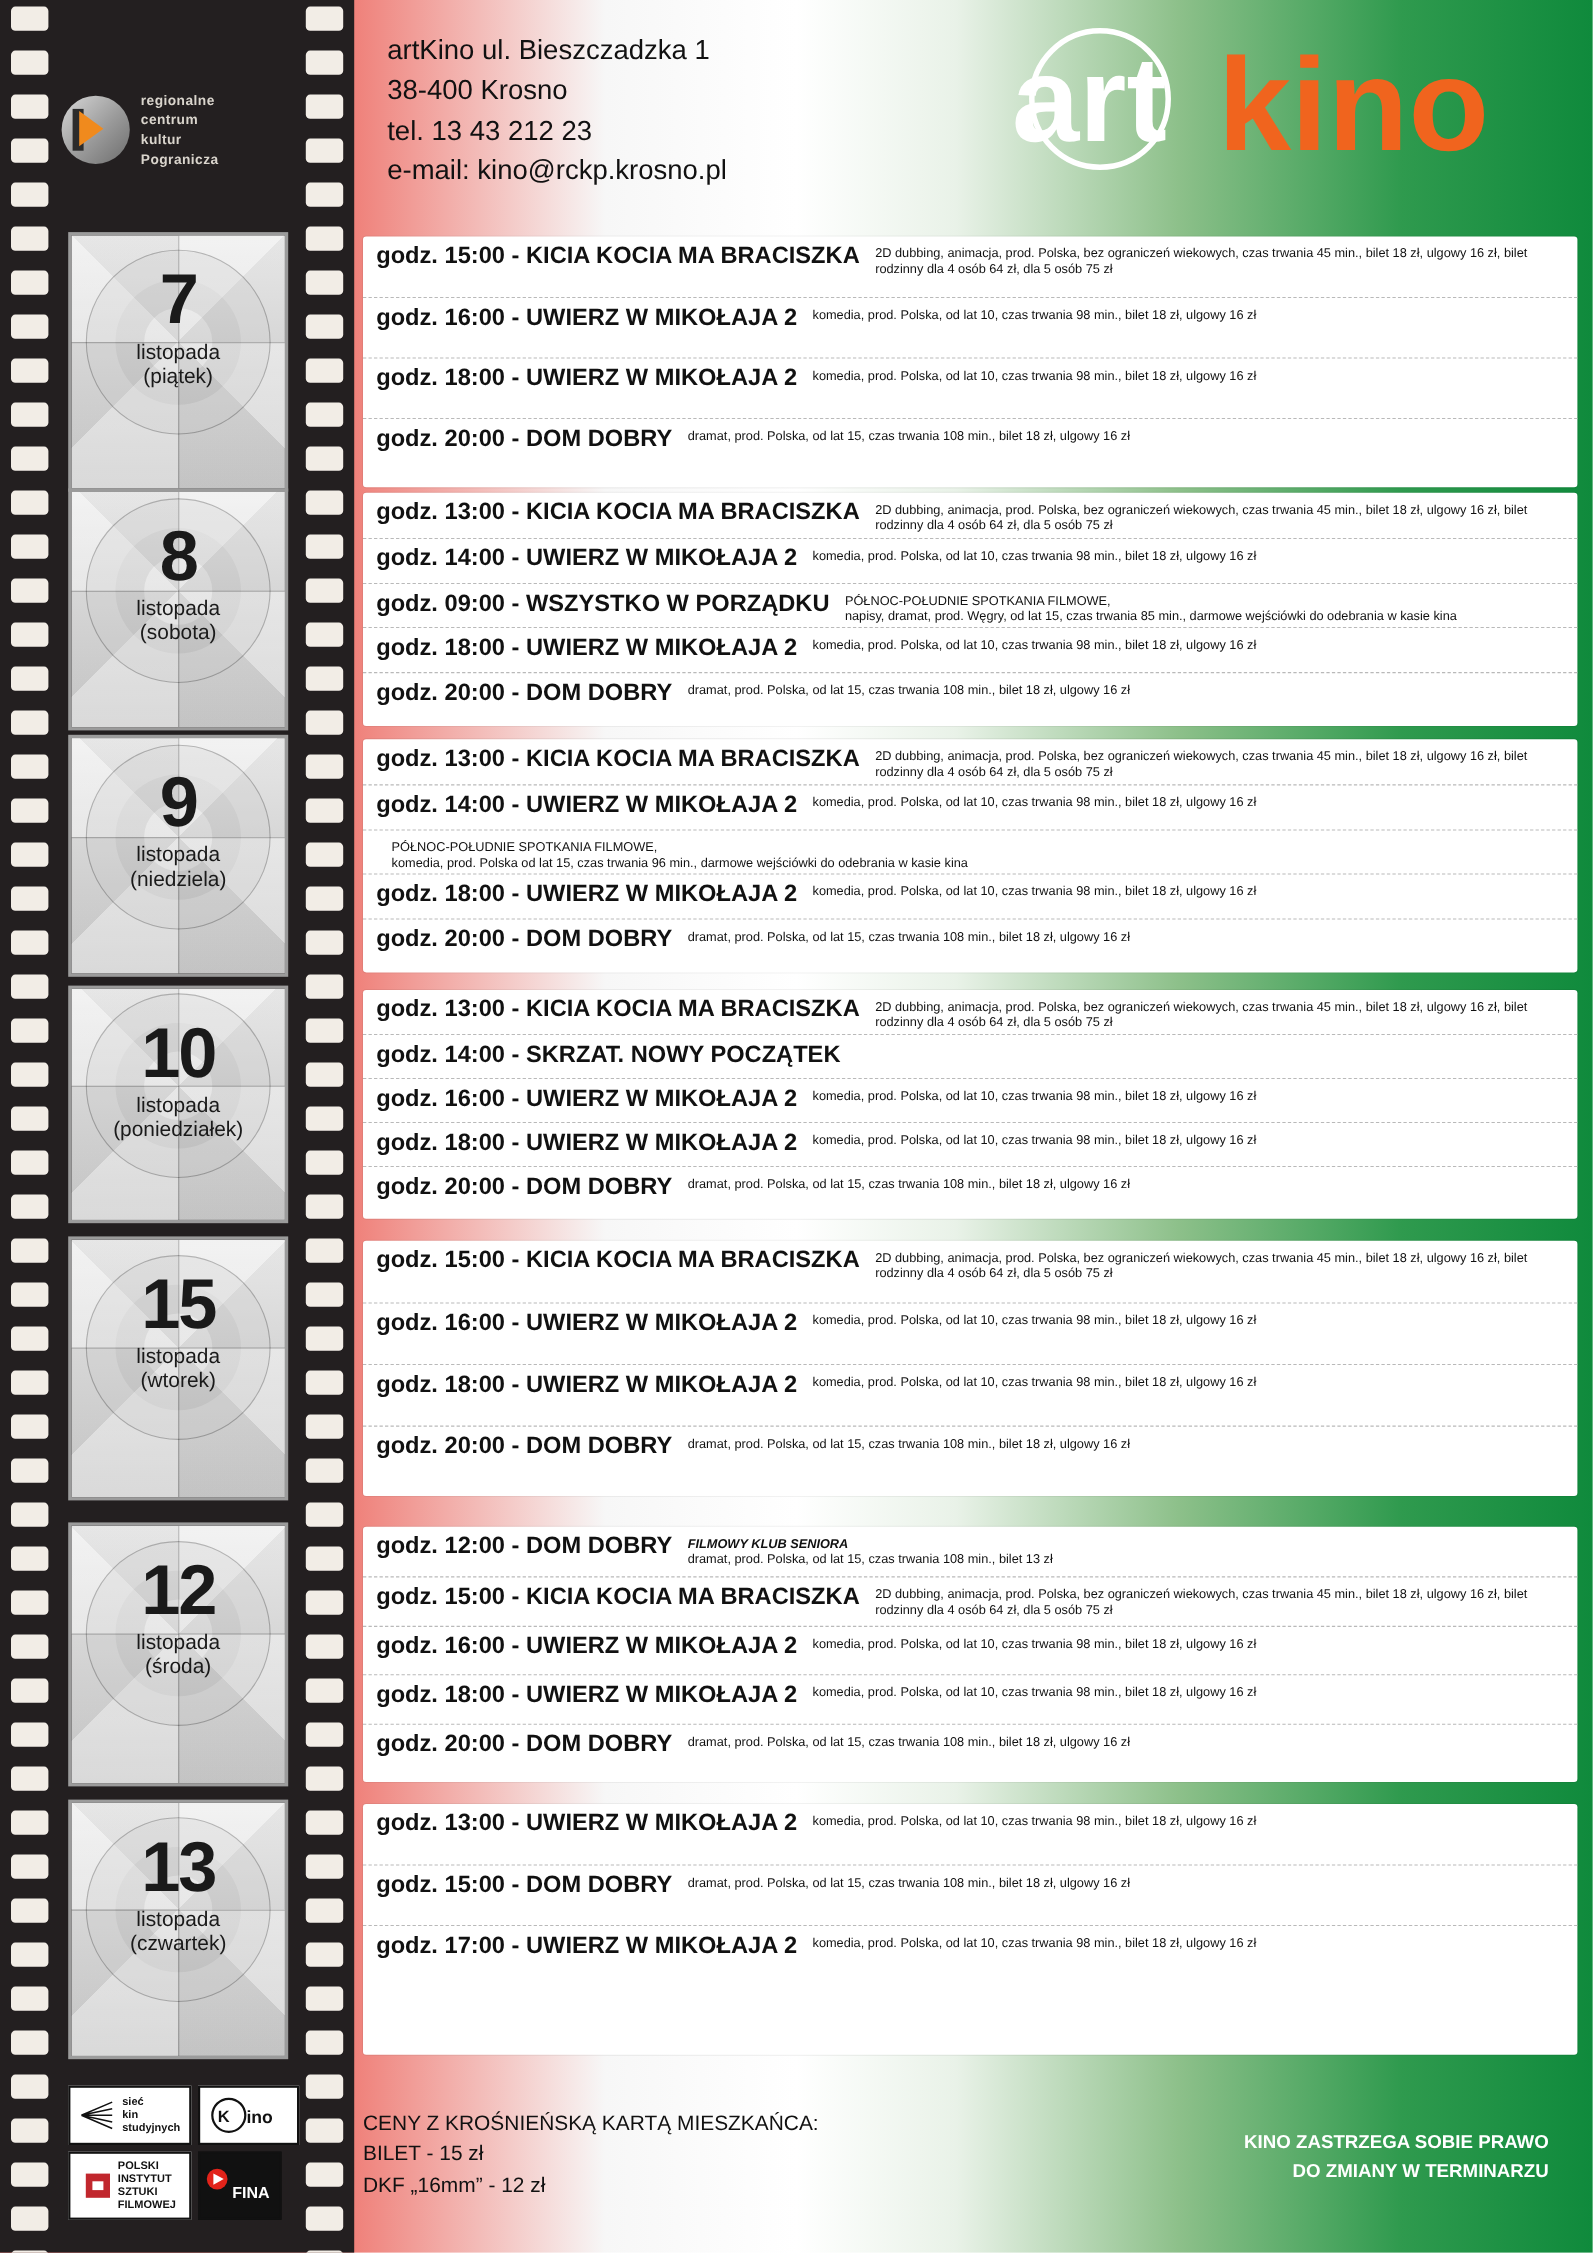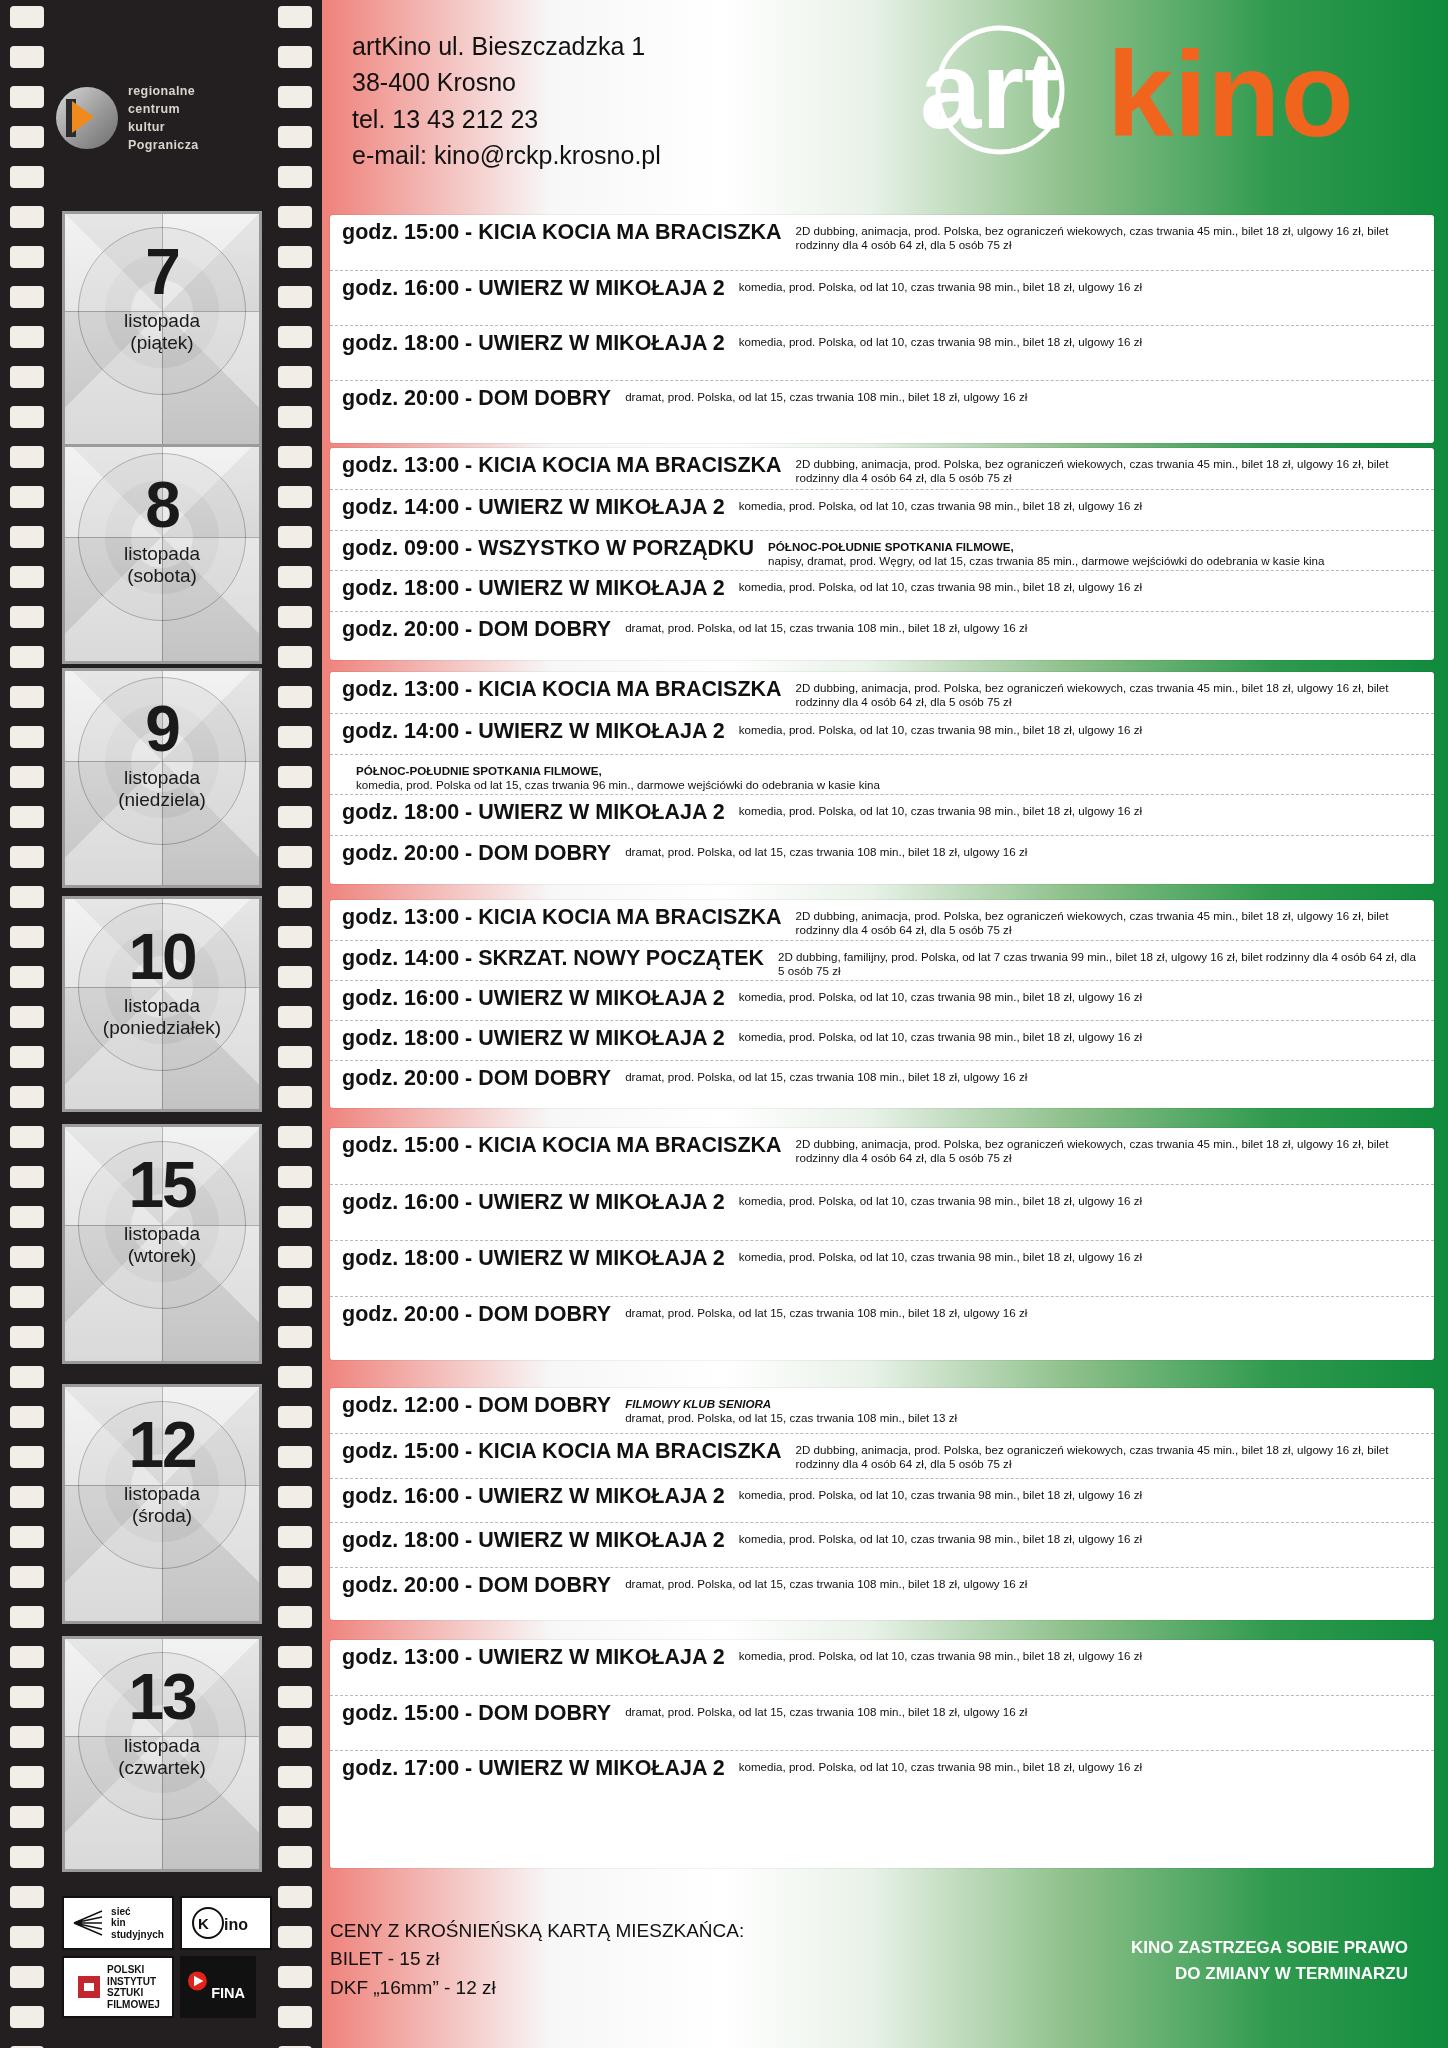--- a/index.html
+++ b/index.html
@@ -128,21 +128,21 @@
   .title {
     font-size:21.5px; font-weight:bold; color:#111;
     white-space:nowrap; line-height:1.25;
     flex:0 0 auto;
   }
   .meta {
     font-size:11.6px; color:#111; line-height:1.25;
     padding-left:14px; padding-top:5px;
     flex:1 1 auto;
   }
-  .meta .hl { font-weight:bold;text-align:right; }
+  .meta .hl { font-weight:normal;text-align:right; }
   .meta .hl-i { font-weight:bold; font-style:italic; }
 
   
   .footer-left {
     position:absolute; left:330px; bottom:46px;
     font-size:19px; color:#111; line-height:1.5;
   }
   .footer-left .cap { font-weight:500; }
   .footer-right {
     position:absolute; right:40px; bottom:62px;
@@ -401,21 +401,20 @@
         <div class="daynum">10</div>
         <div class="daylabel"><span>listopada</span><br><span>(poniedziałek)</span></div>
       </div>
       <div class="block" style="top:900px;height:208px">
         <div class="row" style="height:40px">
           <div class="title">godz. 13:00 - KICIA KOCIA MA BRACISZKA</div>
           <div class="meta"><span>2D dubbing, animacja, prod. Polska, bez ograniczeń wiekowych, czas trwania 45 min., bilet 18 zł, ulgowy 16 zł, bilet rodzinny dla 4 osób 64 zł, dla 5 osób 75 zł</span></div>
         </div>
         <div class="row" style="height:40px">
           <div class="title">godz. 14:00 - SKRZAT. NOWY POCZĄTEK</div>
-          <div class="meta"><span>2D dubbing, familijny, prod. Polska, od lat 7 czas trwania 99 min., bilet 18 zł, ulgowy 16 zł, bilet rodzinny dla 4 osób 64 zł, dla 5 osób 75 zł</span></div>
         </div>
         <div class="row" style="height:40px">
           <div class="title">godz. 16:00 - UWIERZ W MIKOŁAJA 2</div>
           <div class="meta"><span>komedia, prod. Polska, od lat 10, czas trwania 98 min., bilet 18 zł, ulgowy 16 zł</span></div>
         </div>
         <div class="row" style="height:40px">
           <div class="title">godz. 18:00 - UWIERZ W MIKOŁAJA 2</div>
           <div class="meta"><span>komedia, prod. Polska, od lat 10, czas trwania 98 min., bilet 18 zł, ulgowy 16 zł</span></div>
         </div>
         <div class="row" style="height:40px">

